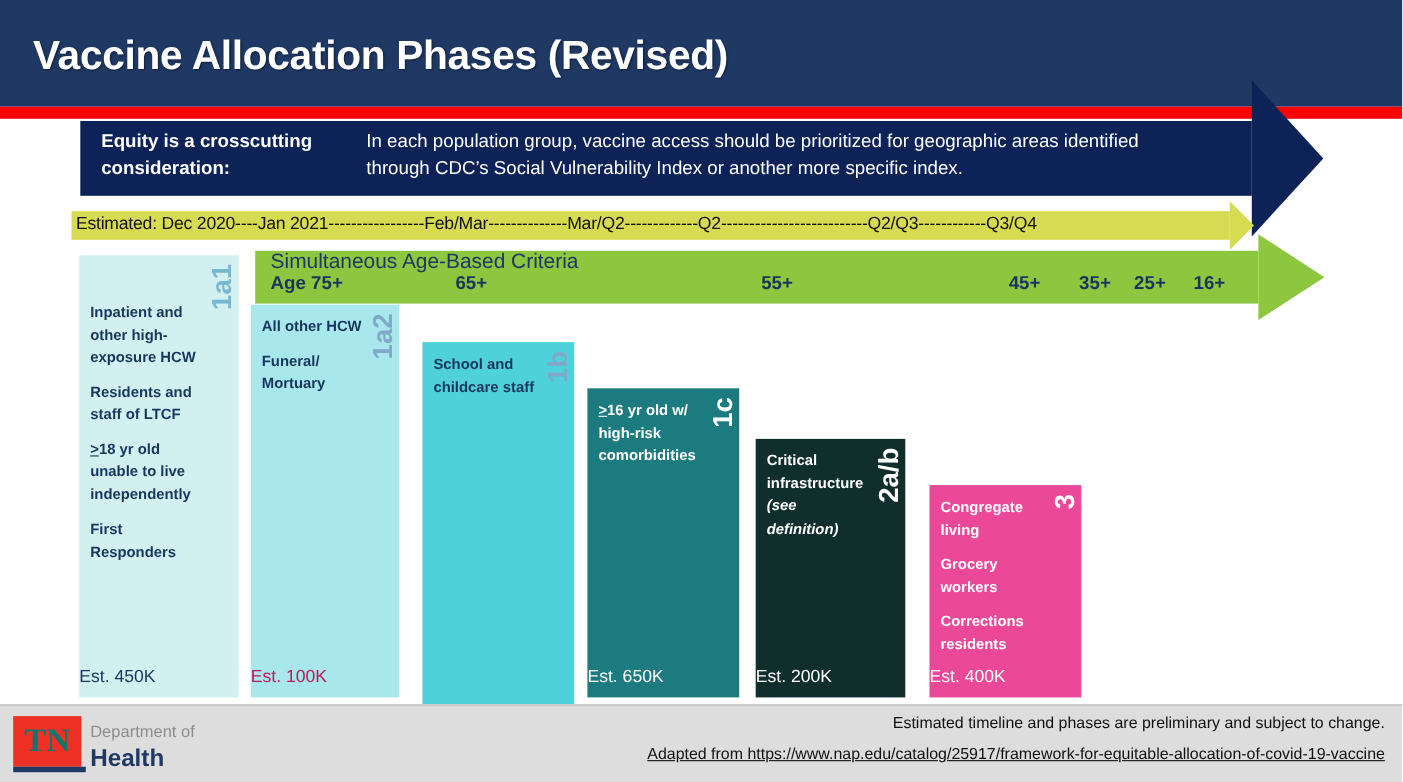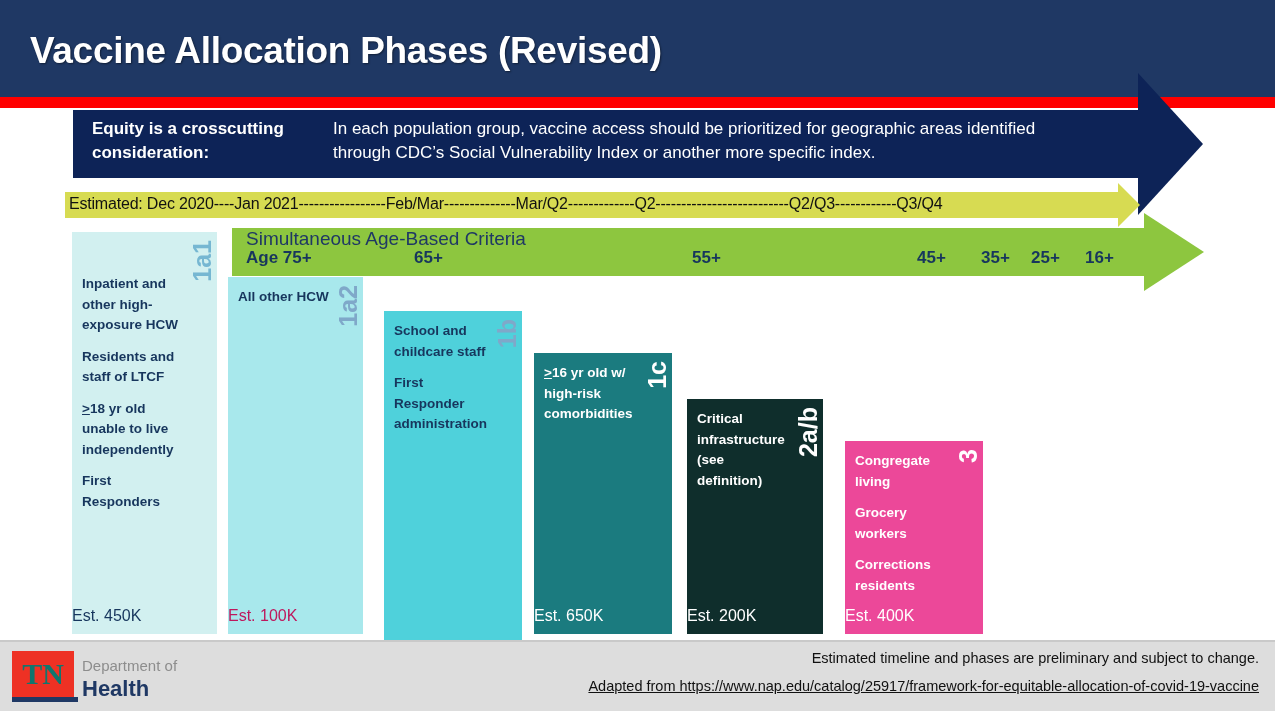--- a/index.html
+++ b/index.html
@@ -171,21 +171,21 @@
     letter-spacing: 0px;
   }
   .col .est {
     position: absolute;
     left: 0; right: 0;
     bottom: 9px;
     text-align: left;
     font-size: 16px;
   }
   .underline-ge { text-decoration: underline; }
-  .italic-note { }
+  .italic-note { font-style: italic; }
 
   
   .footer {
     position: absolute;
     left: 0; top: 640px;
     width: 1275px; height: 71px;
     background: #DDDDDD;
     border-top: 2px solid #c9c9c9;
   }
   .logo-box {
@@ -290,29 +290,29 @@
           <div class="gap"></div>
           <div>First Responders</div>
         </div>
         <div class="phase" style="color: rgb(118, 183, 210);">1a1</div>
         <div class="est" style="color: rgb(23, 54, 93);">Est. 450K</div>
       </div>
       <div class="col" style="left: 228px; top: 277px; width: 135px; height: 357px; background: rgb(168, 232, 236);">
         <div class="body" style="color: rgb(23, 54, 93);">
           <div>All other HCW</div>
           <div class="gap"></div>
+          <div>Funeral/ Mortuary</div>
         </div>
         <div class="phase" style="color: rgb(127, 168, 201);">1a2</div>
         <div class="est" style="color: #be185d;">Est. 100K</div>
       </div>
       <div class="col" style="left: 384px; top: 311px; width: 138px; height: 412px; background: rgb(79, 209, 219);">
         <div class="body" style="color: rgb(23, 54, 93);">
           <div>School and childcare staff</div>
           <div class="gap"></div>
-          <div>First Responder administration</div>
         </div>
         <div class="phase" style="color: rgb(127, 168, 201);">1b</div>
         <div class="est" style="color: rgb(23, 54, 93);">Est. 150K</div>
       </div>
       <div class="col" style="left: 534px; top: 353px; width: 138px; height: 281px; background: rgb(27, 123, 127);">
         <div class="body" style="color: rgb(255, 255, 255);">
           <div><span class="underline-ge">&gt;</span>16 yr old w/ high-risk comorbidities</div>
         </div>
         <div class="phase" style="color: rgb(255, 255, 255);">1c</div>
         <div class="est" style="color: rgb(255, 255, 255);">Est. 650K</div>

